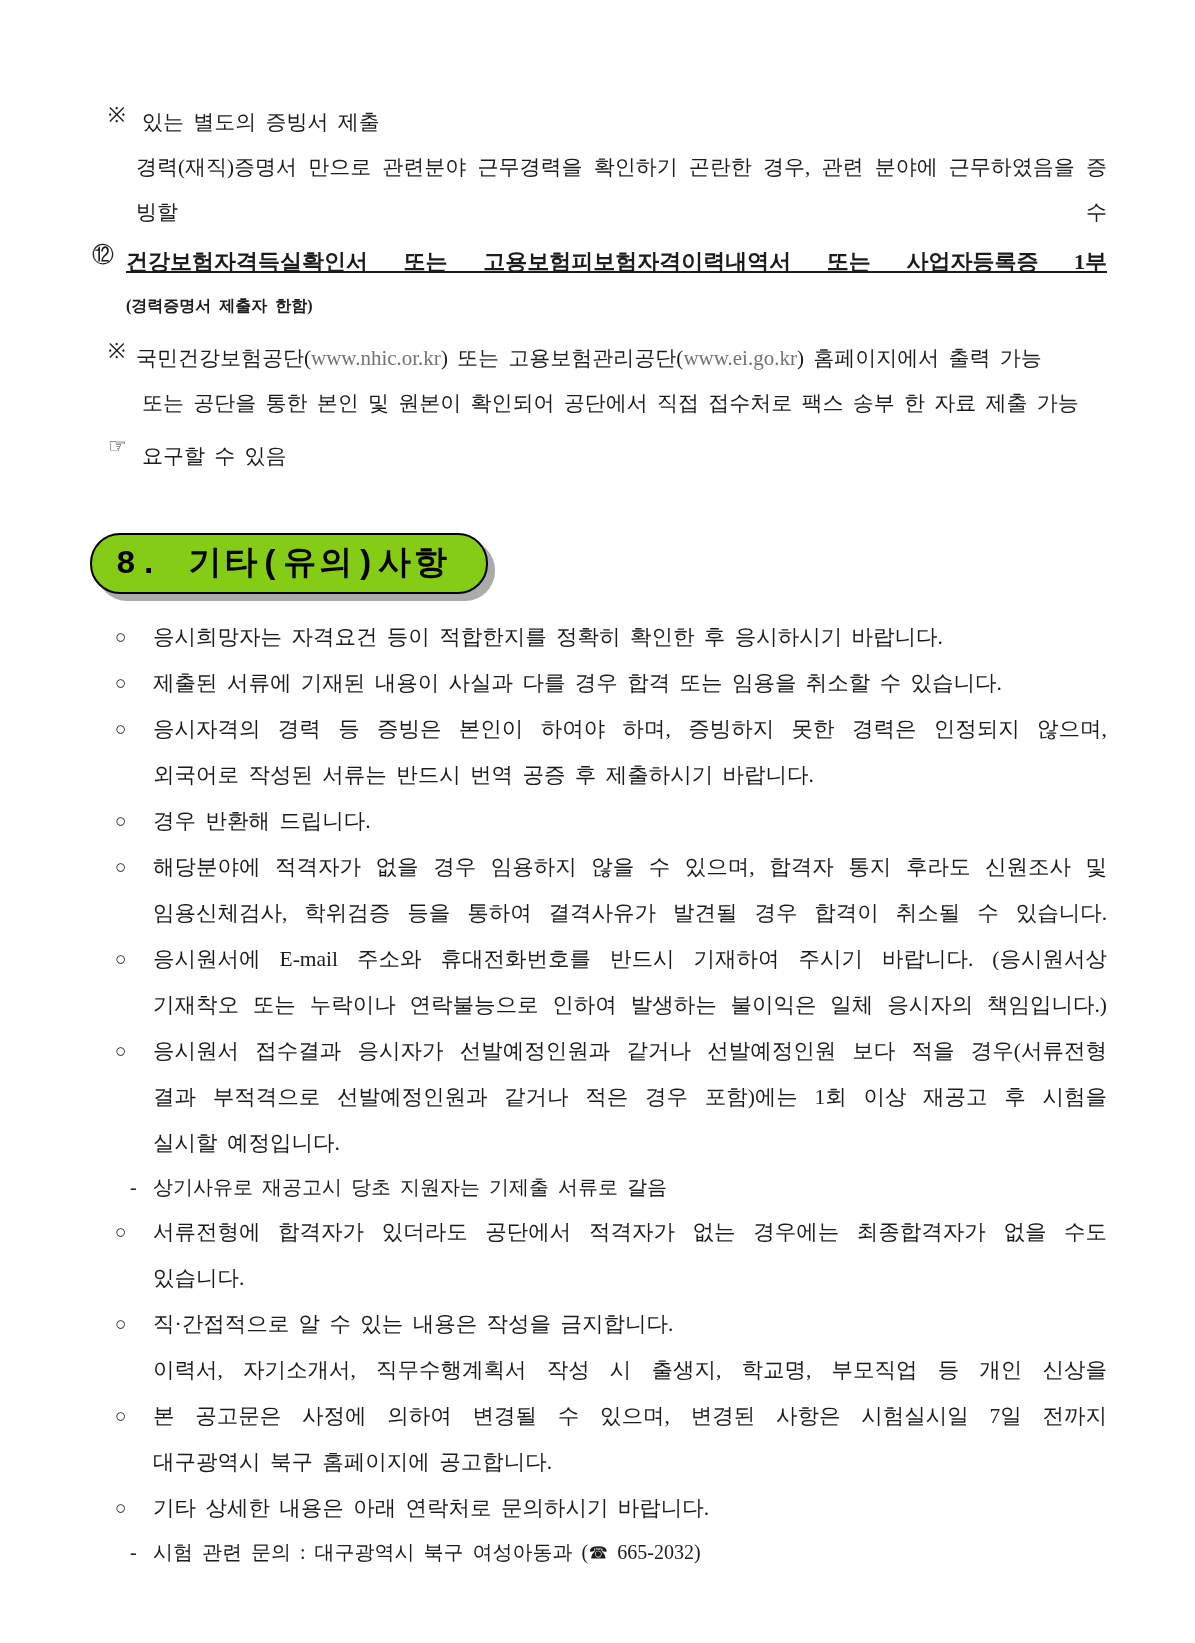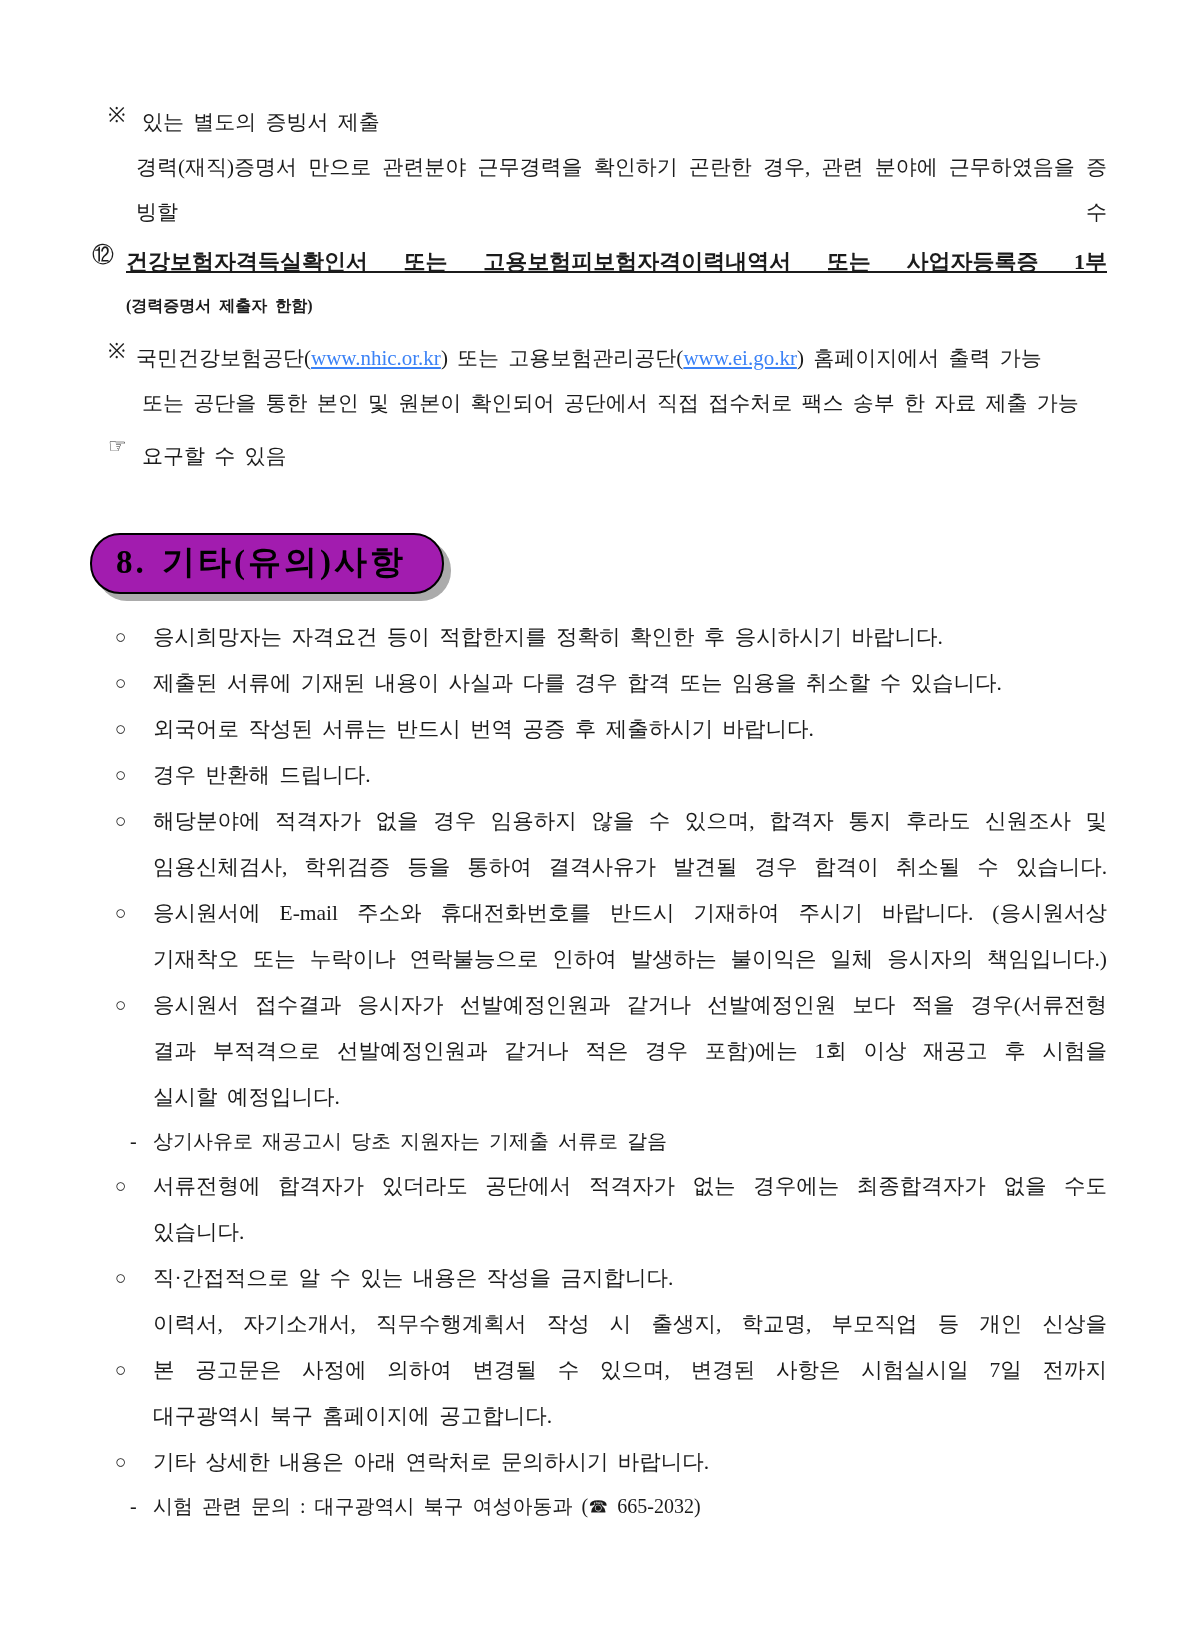--- a/index.html
+++ b/index.html
@@ -22,31 +22,31 @@
   .top-note .marker { flex:none; width:28px; }
   .top-note .note-lines { flex:1; min-width:0; }
   .top-note .note-lines .indent { padding-left:6px; }
 
   
   .item12 { display:flex; font-size:22px; font-weight:600; margin-top:5px; }
   .item12 .marker { flex:none; width:34px; font-weight:400; }
   .item12 .title { flex:1; min-width:0; text-decoration:underline; line-height:44px; }
   .item12-sub { font-size:16px; font-weight:bold; margin-left:34px; line-height:44px; }
 
-  .link { color:#3b82f6; text-decoration:underline; cursor:pointer; }
+  .link { color:#737373; cursor:pointer; }
 
   
   .sec-heading { margin:54px 0 20px -2px; }
   .pill {
     display:inline-block;
-    background:#a21caf;
+    background:#84cc16;
     border:2px solid #000000;
     border-radius:30px;
     padding:5px 36px 7px 24px;
-    font-family:Liberation Serif, serif;
+    font-family:Liberation Mono, monospace;
     font-weight:bold;
     font-size:33px;
     letter-spacing:3px;
     color:#000000;
     box-shadow:7px 7px 0 #ababab;
   }
 
   
   .bullets { margin-top:16px; margin-left:23px; font-size:21.5px; }
   .bullet { display:flex; }
@@ -107,20 +107,21 @@
     <div class="bullet">
       <span class="marker">○</span>
       <div class="b-lines">
           <div class="line">제출된 서류에 기재된 내용이 사실과 다를 경우 합격 또는 임용을 취소할 수 있습니다.</div>
         </div>
     </div>
 
     <div class="bullet">
       <span class="marker">○</span>
       <div class="b-lines">
+        <div class="line fill">응시자격의 경력 등 증빙은 본인이 하여야 하며, 증빙하지 못한 경력은 인정되지 않으며,</div>
         <div class="line">외국어로 작성된 서류는 반드시 번역 공증 후 제출하시기 바랍니다.</div>
       </div>
     </div>
 
     <div class="bullet">
       <span class="marker">○</span>
       <div class="b-lines">
         <div class="line">경우 반환해 드립니다.</div>
       </div>
     </div>

